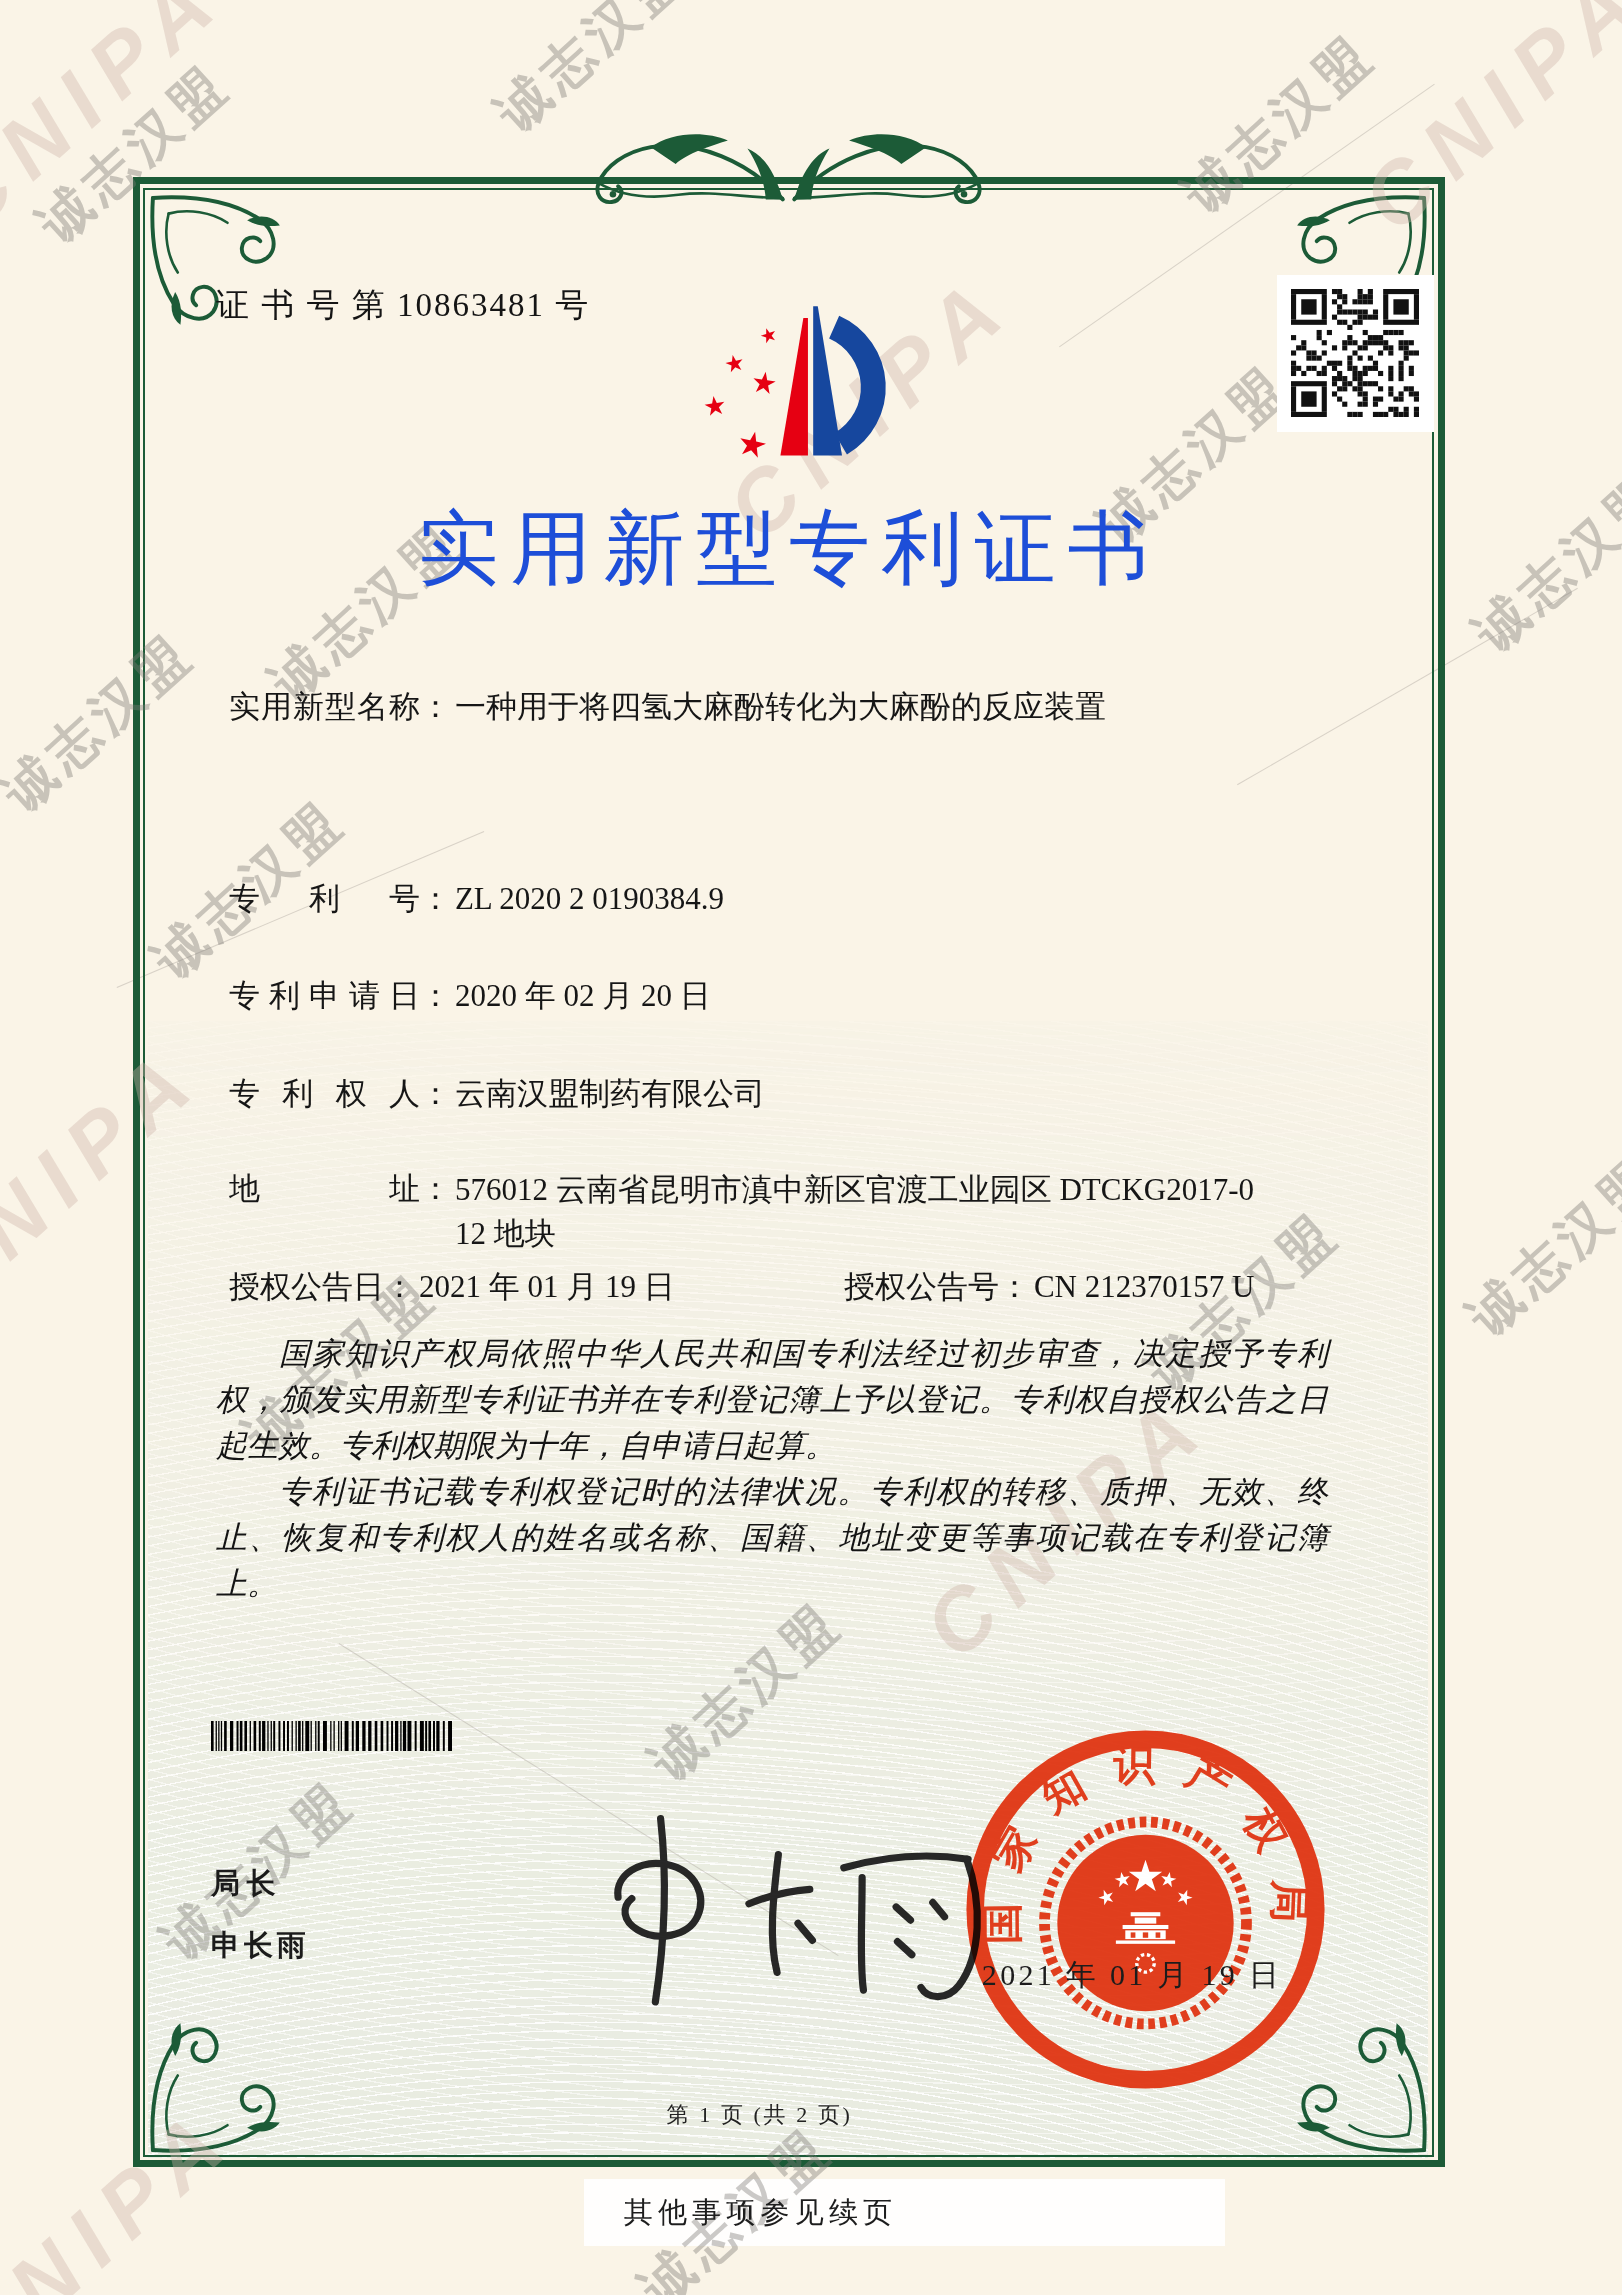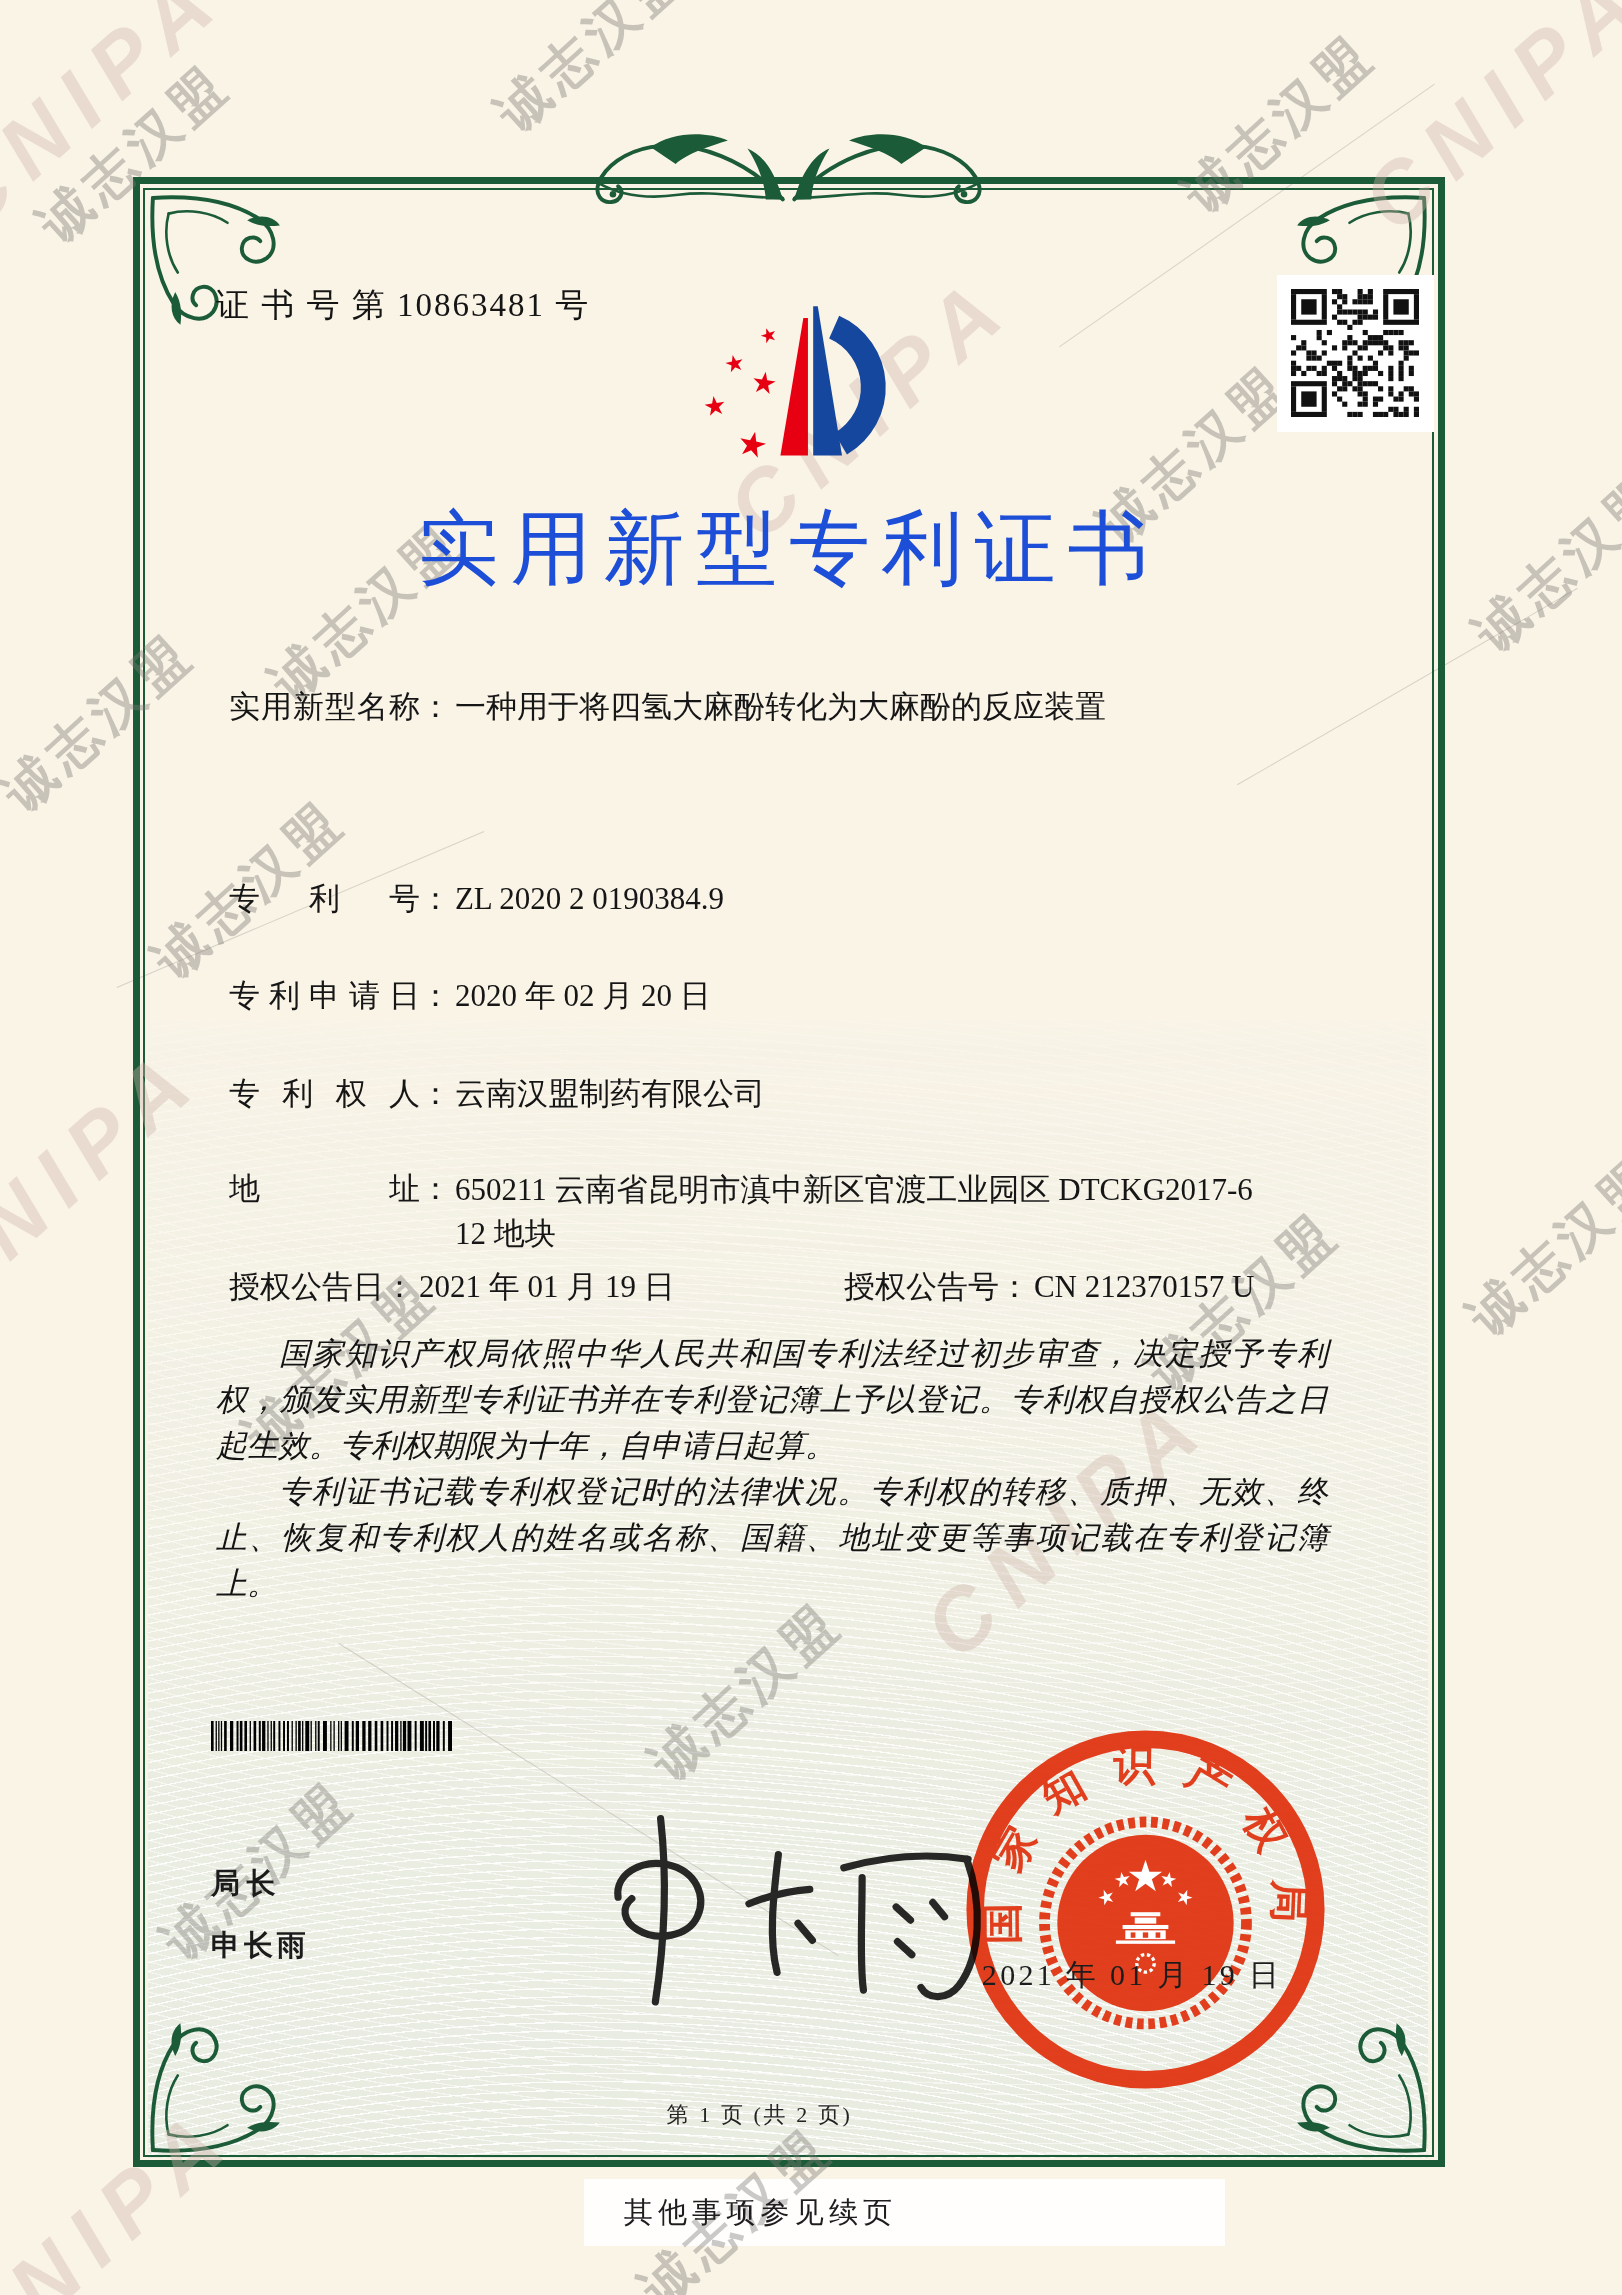--- a/index.html
+++ b/index.html
@@ -407,21 +407,21 @@
   <div class="frow" style="top:878px">
     <span class="flabel">专利号</span><span class="fcolon">：</span><span class="fvalue">ZL 2020 2 0190384.9</span>
   </div>
   <div class="frow" style="top:975px">
     <span class="flabel">专利申请日</span><span class="fcolon">：</span><span class="fvalue">2020 年 02 月 20 日</span>
   </div>
   <div class="frow" style="top:1073px">
     <span class="flabel">专利权人</span><span class="fcolon">：</span><span class="fvalue">云南汉盟制药有限公司</span>
   </div>
   <div class="frow" style="top:1168px">
-    <span class="flabel">地址</span><span class="fcolon">：</span><span class="addr-val"><span style="display:block">650211 云南省昆明市滇中新区官渡工业园区 DTCKG2017-6</span><span style="display:block">12 地块</span></span>
+    <span class="flabel">地址</span><span class="fcolon">：</span><span class="addr-val"><span style="display:block">576012 云南省昆明市滇中新区官渡工业园区 DTCKG2017-0</span><span style="display:block">12 地块</span></span>
   </div>
   <div class="frow" style="top:1266px;width:1197px">
     <span>
       <span class="flabel compact">授权公告日</span><span class="fcolon">：</span><span class="fvalue">2021 年 01 月 19 日</span>
     </span>
     <span style="position:absolute;left:615px;top:0">
       <span class="flabel compact">授权公告号</span><span class="fcolon">：</span><span class="fvalue">CN 212370157 U</span>
     </span>
   </div>
 

